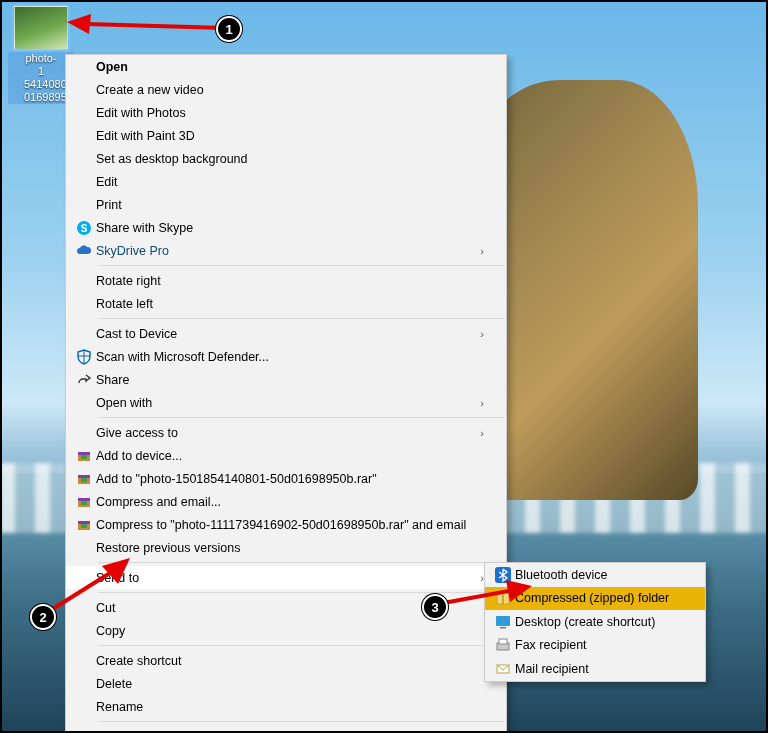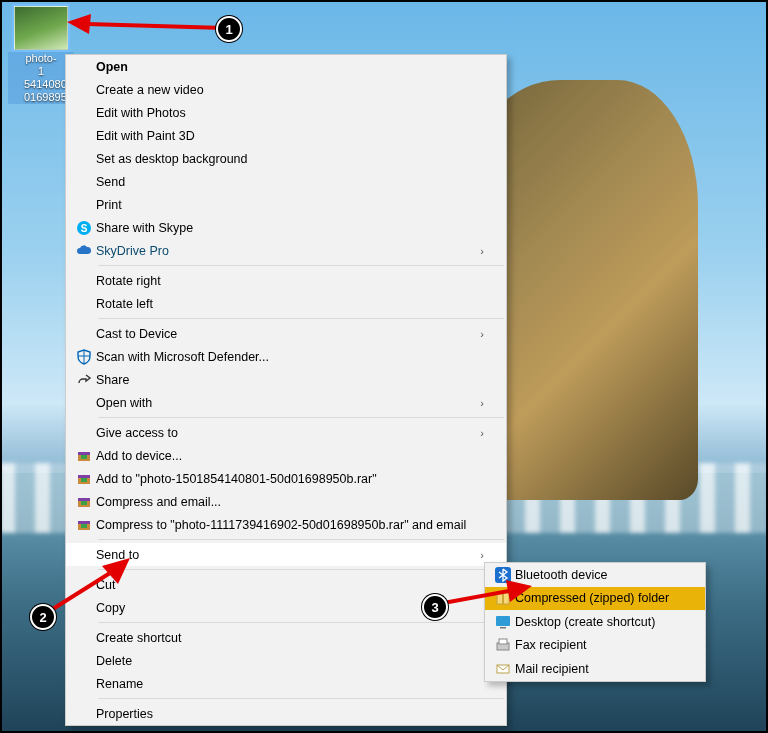--- a/index.html
+++ b/index.html
@@ -66,21 +66,21 @@
     <div class="row">
         <span class="ic"></span>
         <span class="lbl">Edit with Paint 3D</span>
       </div>
     <div class="row">
         <span class="ic"></span>
         <span class="lbl">Set as desktop background</span>
       </div>
     <div class="row">
         <span class="ic"></span>
-        <span class="lbl">Send</span>
+        <span class="lbl">Edit</span>
       </div>
     <div class="row">
         <span class="ic"></span>
         <span class="lbl">Print</span>
       </div>
     <div class="row">
       <span class="ic">
           <svg viewBox="0 0 16 16">
             <circle cx="8" cy="8" r="7" fill="#00aff0"></circle>
             <text x="8" y="12" text-anchor="middle" font-size="10" font-weight="700" fill="#fff">S</text>
@@ -174,20 +174,24 @@
     <div class="row">
       <span class="ic">
           <svg viewBox="0 0 16 16">
             <rect x="2" y="4" width="12" height="9" fill="#c98a3a"></rect>
             <rect x="2" y="4" width="12" height="3" fill="#7e3fa6"></rect>
             <rect x="5" y="7" width="6" height="4" fill="#3aa04a"></rect>
           </svg>
         </span>
       <span class="lbl">Compress to "photo-1111739416902-50d01698950b.rar" and email</span>
     </div>
+    <div class="row">
+        <span class="ic"></span>
+        <span class="lbl">Restore previous versions</span>
+      </div>
     <hr>
     <div class="row hl">
         <span class="ic"></span>
         <span class="lbl">Send to</span>
         <span class="arr">›</span>
       </div>
     <hr>
     <div class="row">
         <span class="ic"></span>
         <span class="lbl">Cut</span>

